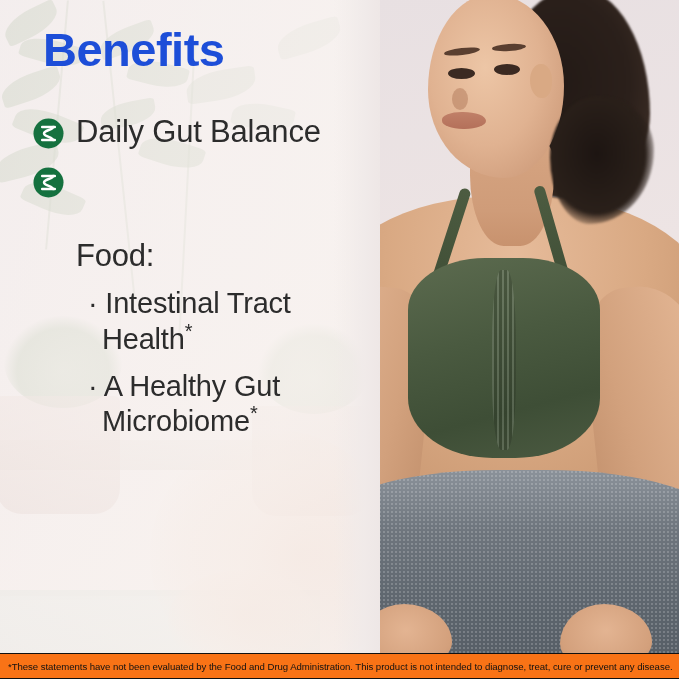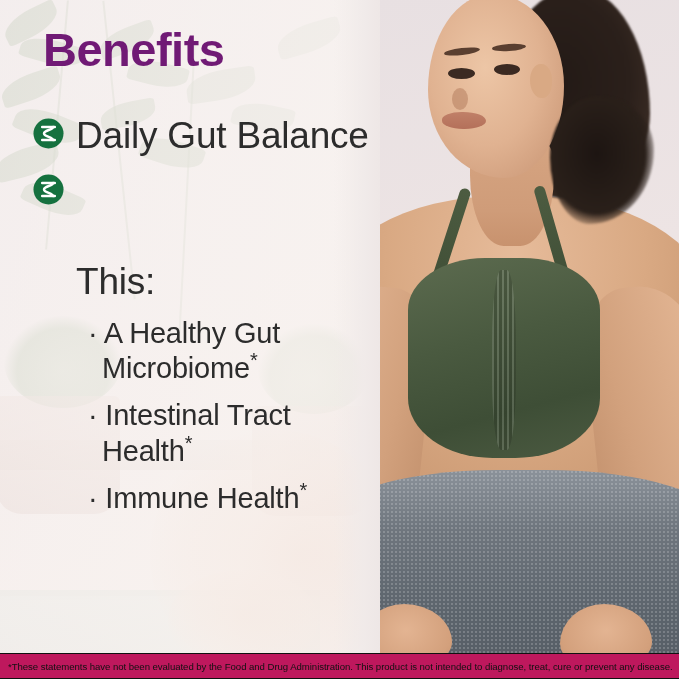--- a/index.html
+++ b/index.html
@@ -204,50 +204,50 @@
     background: linear-gradient(90deg, rgba(240,234,233,0) 0%, rgba(240,234,233,.9) 65%, rgba(238,231,230,1) 100%);
   }
 
   
   .content {
     position: absolute; left: 0; top: 0; width: 380px; height: 679px;
   }
   .headline {
     position: absolute; left: 43px; top: 26px;
     font-size: 47px; font-weight: bold; letter-spacing: -0.5px;
-    color: #701a75;
+    color: #1d4ed8;
     line-height: 1;
   }
   .benefit-list {
     position: absolute; left: 33px; top: 113px; width: 340px;
   }
   .benefit-row {
     display: flex; align-items: flex-start; gap: 12px; margin-bottom: 11px;
   }
   .gut-icon { flex: 0 0 auto; width: 31px; height: 31px; margin-top: 5px; }
   .benefit-text {
-    font-size: 37px; line-height: 1.22; color: #2c2c2c; letter-spacing: -0.2px; text-align: right;
+    font-size: 31px; line-height: 1.22; color: #2c2c2c; letter-spacing: -0.2px; text-align: right;
   }
   .sub-list {
     margin-top: 4px;
     padding-left: 55px;
   }
   .sub-item {
     font-size: 29px; line-height: 1.22; color: #2c2c2c;
     letter-spacing: -0.2px;
     margin-bottom: 12px;
     text-indent: -14px;
     padding-left: 14px;
   }
   .star { font-size: 20px; vertical-align: super; line-height: 0; }
 
   
   .disclaimer {
     position: absolute; left: 0; top: 653px; width: 679px; height: 26px;
-    background: #be185d;
+    background: #f97316;
     border-top: 1px solid #111;
     border-bottom: 1px solid #111;
     box-sizing: border-box;
     display: flex; align-items: center;
   }
   .disclaimer-text {
     font-size: 9.6px; color: #111; padding-left: 8px; white-space: nowrap;
     letter-spacing: -0.05px;
   }
 </style>
@@ -342,42 +342,38 @@
           <svg viewBox="0 0 32 32" width="31" height="31" aria-hidden="true">
             <circle cx="16" cy="16" r="15.5" fill="#15713f"></circle>
             <path d="M9.5 9.2 H22.5" stroke="#ffffff" stroke-width="2.6" stroke-linecap="round" fill="none"></path>
             <path d="M9.5 22.8 H22.5" stroke="#ffffff" stroke-width="2.6" stroke-linecap="round" fill="none"></path>
             <path d="M20.8 9.2 C20.8 12.2 11.4 12.6 11.4 15.9 C11.4 19.2 20.8 19.6 20.8 22.8" stroke="#ffffff" stroke-width="2.6" stroke-linecap="round" fill="none"></path>
           </svg>
         </span>
         <span class="benefit-text">
           <br>
           <br>
-          <span>This:</span>
+          <span>Food:</span>
         </span>
       </div>
 
       <div class="sub-list">
+
+        <div class="sub-item">
+          <span>·</span>
+          <span>Intestinal Tract</span><br>
+          <span style="margin-left:14px; display:inline-block;">Health</span><span class="star">*</span>
+        </div>
 
         <div class="sub-item">
           <span>·</span>
           <span>A Healthy Gut</span><br>
           <span style="margin-left:14px; display:inline-block;">Microbiome</span><span class="star">*</span>
         </div>
 
-        <div class="sub-item">
-          <span>·</span>
-          <span>Intestinal Tract</span><br>
-          <span style="margin-left:14px; display:inline-block;">Health</span><span class="star">*</span>
-        </div>
-
-        <div class="sub-item">
-          <span>·</span>
-          <span>Immune Health</span><span class="star">*</span>
-        </div>
 
       </div>
     </div>
   </div>
 
   <div class="disclaimer">
     <span class="disclaimer-text">*These statements have not been evaluated by the Food and Drug Administration. This product is not intended to diagnose, treat, cure or prevent any disease.</span>
   </div>
 
 </div>

